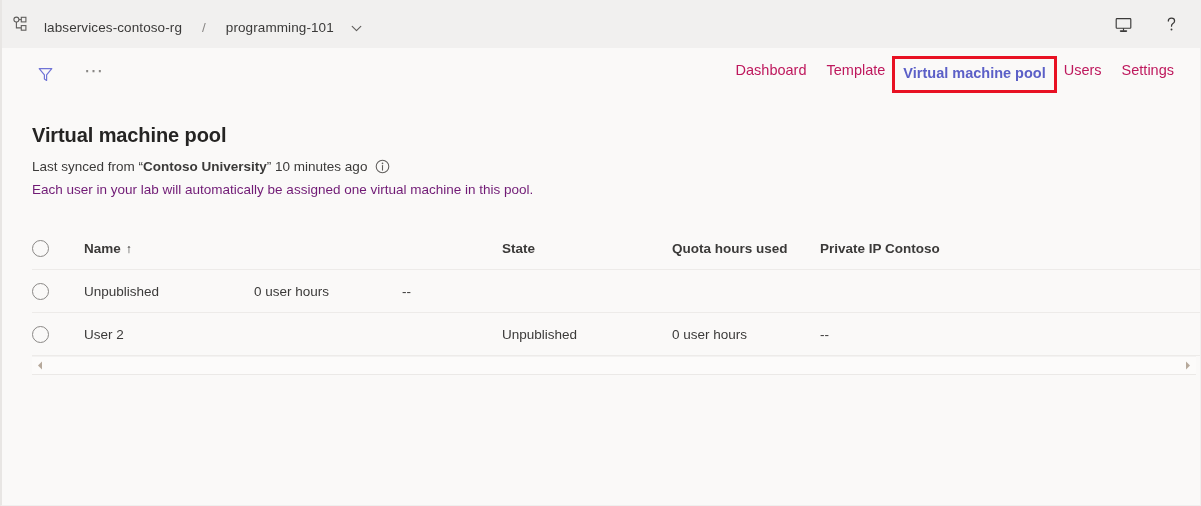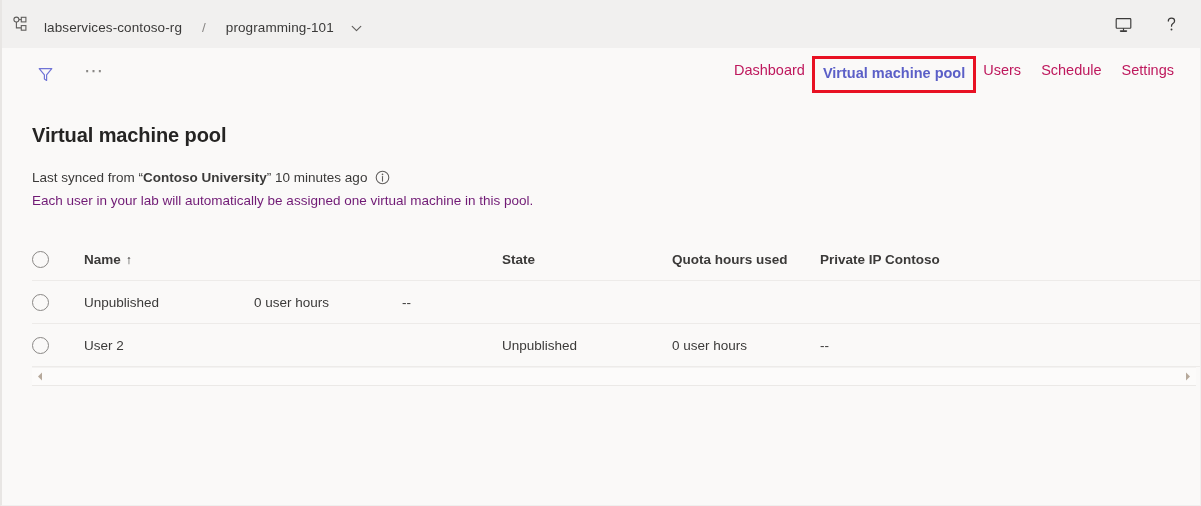--- a/index.html
+++ b/index.html
@@ -188,21 +188,21 @@
 
   .page-title {
     font-size: 20px;
     font-weight: bold;
     color: #252423;
     letter-spacing: -0.1px;
     margin-top: 23px;
   }
 
   .sync-line {
-    margin-top: 21px;
+    margin-top: 10px;
     font-size: 13.5px;
     color: #3b3a39;
     display: flex;
     align-items: center;
     line-height: 19px;
   }
 
   .sync-line b { font-weight: bold; }
 
   .info-icon {
@@ -352,23 +352,23 @@
       <span class="icon-btn">
         <svg width="19" height="19" viewBox="0 0 19 19" fill="none">
           <path d="M3.2 3.7 H15.8 L10.6 9.9 V15.4 L8.4 14.0 V9.9 Z" stroke="#7074d6" stroke-width="1.2" fill="none" stroke-linejoin="round"></path>
         </svg>
       </span>
       <span class="ellipsis-btn">⋯</span>
     </div>
 
     <div class="tabs">
       <div class="tab">Dashboard</div>
+      <div class="tab">Template</div>
       <div class="tab active annotated">Virtual machine pool</div>
       <div class="tab">Users</div>
-      <div class="tab">Schedule</div>
       <div class="tab">Settings</div>
     </div>
   </div>
 
   <div class="page">
 
     <div class="page-title">Virtual machine pool</div>
 
     <div class="sync-line">
       <span>Last synced from “</span>

